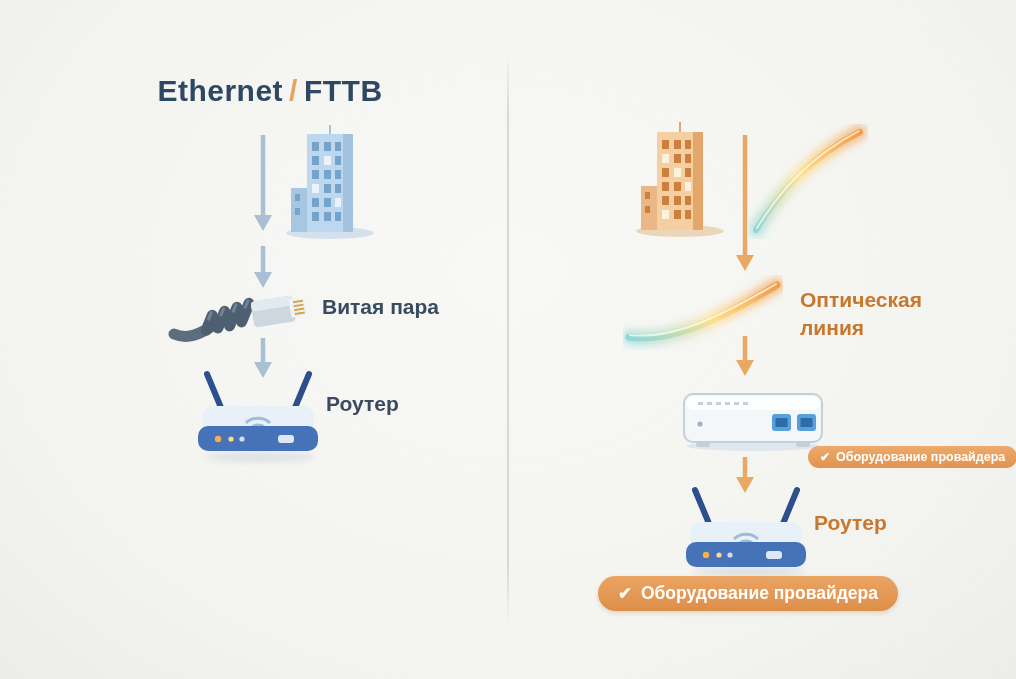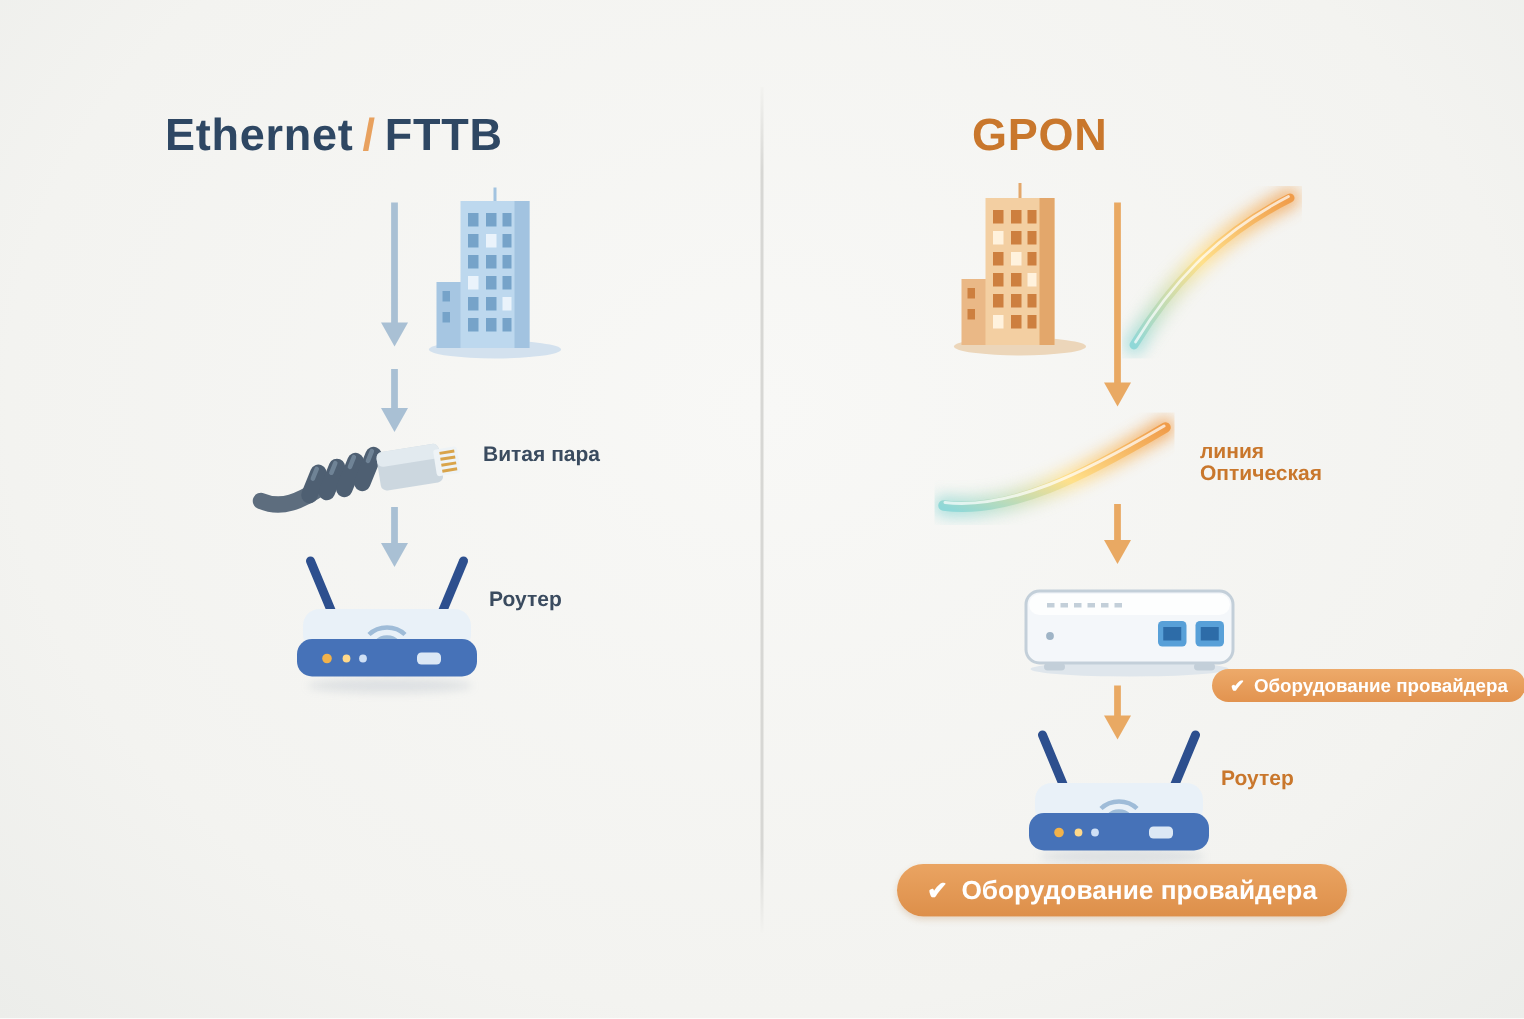--- a/index.html
+++ b/index.html
@@ -12,27 +12,28 @@
   }
   .abs{position:absolute;}
   .divider{
     width:2px;
     background:linear-gradient(#f3f3f0, #d7d7d4 10%, #d7d7d4 90%, #f3f3f0);
   }
   .title{
     font-weight:bold;
     font-size:30px;
     letter-spacing:0.5px;
+    text-align:center;
     white-space:nowrap;
   }
   .title-left{color:#2e4763;}
   .title-slash{color:#e8a15e;padding:0 6px;}
   .title-right{color:#c9772c;}
   .label{
-    font-size:14px;
+    font-size:21px;
     font-weight:600;
     line-height:1.1;
     white-space:nowrap;
   }
   .label-left{color:#3a4b5f;}
   .label-right{color:#c9772c;}
   .arrow-left{color:#a9c0d4;}
   .arrow-right{color:#e9a963;}
   .badge-small{
     display:inline-flex;align-items:center;gap:6px;
@@ -171,21 +172,20 @@
         <circle cx="43" cy="73" r="2.6" fill="#ffd98a"></circle>
         <circle cx="54" cy="73" r="2.6" fill="#cfe0f5"></circle>
         <rect x="90" y="69" width="16" height="8" rx="3" fill="#dce8f5"></rect>
       </svg>
     </div>
     <div class="abs label label-left" style="left:326px;top:392px;">Роутер</div>
   </div>
 
   <div class="abs" style="left:508px;top:0;width:508px;height:679px;">
 
-    <div class="abs title title-right" style="left:140px;top:74px;width:220px;">GPON</div>
 
     <div class="abs" style="left:127px;top:120px;">
       <svg width="90" height="120" viewBox="0 0 90 120">
         <ellipse cx="45" cy="111" rx="44" ry="6" fill="#ecd6ba"></ellipse>
         <rect x="6" y="66" width="18" height="44" fill="#eab886"></rect>
         <rect x="22" y="12" width="46" height="98" fill="#f3cfa2"></rect>
         <rect x="58" y="12" width="10" height="98" fill="#e3a76b"></rect>
         <g fill="#cd7f3f">
           <rect x="27" y="20" width="7" height="9"></rect>
             <rect x="39" y="20" width="7" height="9"></rect>
@@ -248,22 +248,22 @@
           <filter id="glowA" x="-40%" y="-40%" width="180%" height="180%">
               <feGaussianBlur stdDeviation="5"></feGaussianBlur>
             </filter>
         </defs>
         <path d="M6 62 C 50 68, 100 42, 154 10" stroke="url(#gradA)" stroke-width="13" fill="none" stroke-linecap="round" filter="url(#glowA)" opacity="0.8"></path>
         <path d="M6 62 C 50 68, 100 42, 154 10" stroke="url(#gradA)" stroke-width="7" fill="none" stroke-linecap="round"></path>
         <path d="M7 60 C 51 65, 100 40, 153 9" stroke="#ffffff" stroke-width="2" fill="none" stroke-linecap="round" opacity="0.7"></path>
       </svg>
     </div>
     <div class="abs label label-right" style="left:292px;top:288px;">
+      <div>Оптическая</div>
       <div style="margin-top:5px;">линия</div>
-      <div>Оптическая</div>
     </div>
 
     <div class="abs arrow-right" style="left:225px;top:334px;">
       <svg width="24" height="44" viewBox="0 0 24 44">
         <line x1="12" y1="2" x2="12" y2="28" stroke="currentColor" stroke-width="4.5"></line>
         <polygon points="3,26 21,26 12,42" fill="currentColor"></polygon>
       </svg>
     </div>
 
     <div class="abs" style="left:170px;top:376px;">

